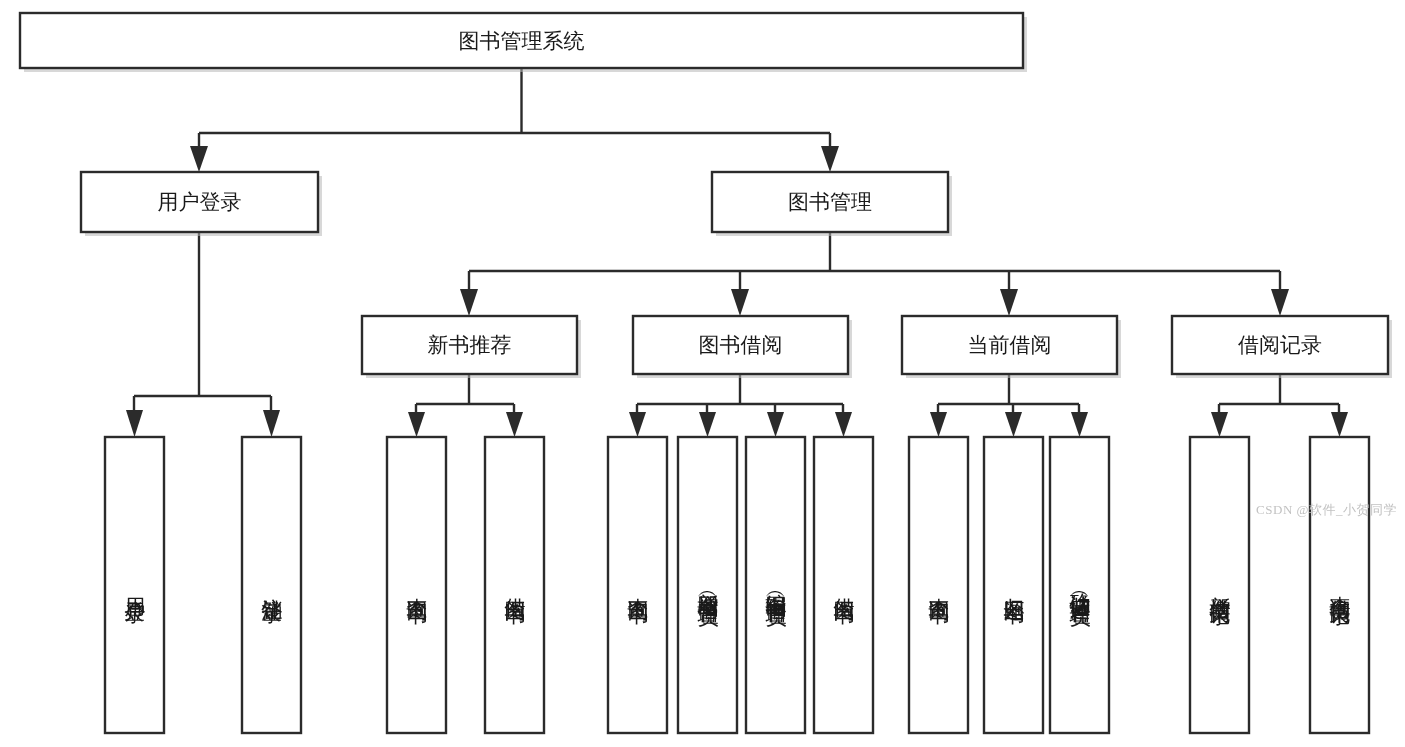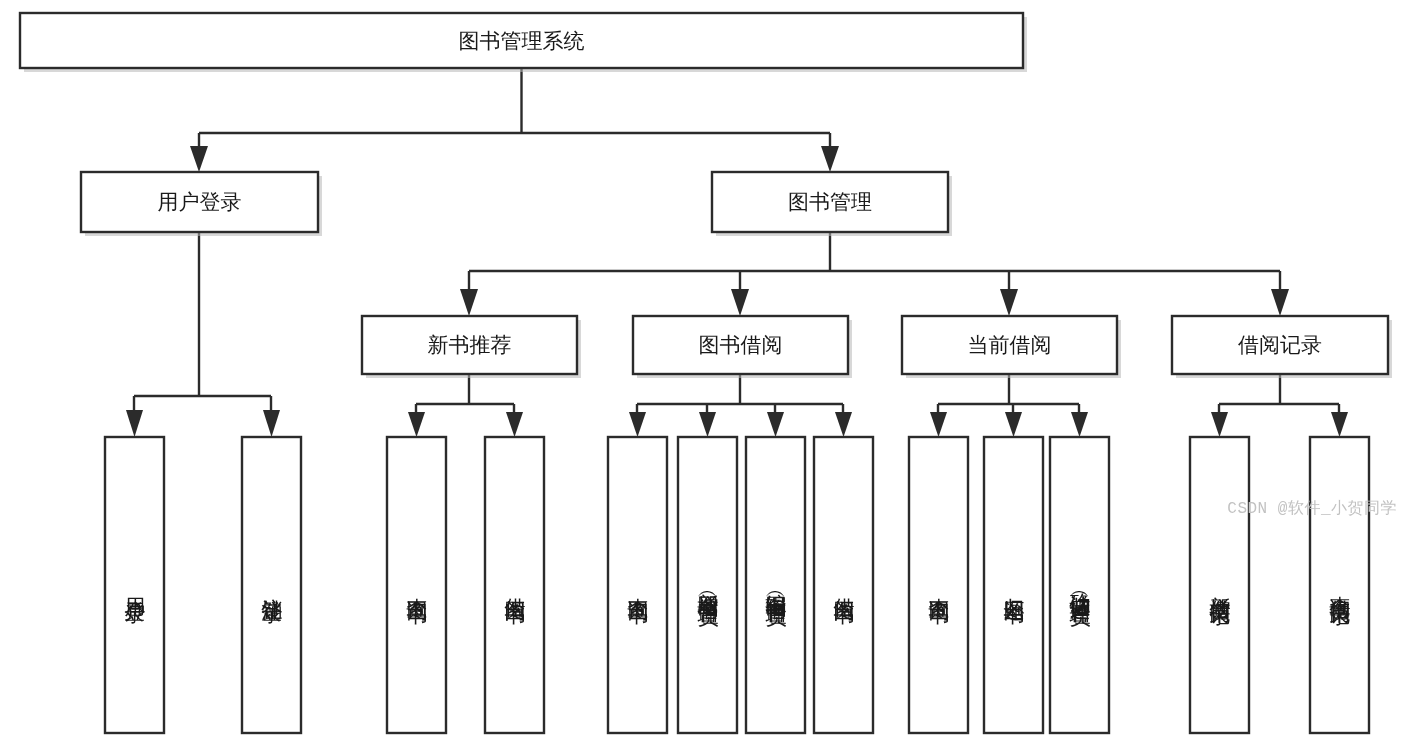--- a/index.html
+++ b/index.html
@@ -67,22 +67,22 @@
     align-items: center;
     justify-content: center;
     text-align: center;
     white-space: nowrap;
     pointer-events: none;
   }
   #watermark {
     position: absolute;
     right: 8px;
     bottom: 6px;
-    font-family: Liberation Mono, monospace;
-    font-size: 16px;
+    font-family: Liberation Serif, serif;
+    font-size: 13px;
     color: #c2c2c2;
     letter-spacing: 0.5px;
     white-space: nowrap;
   }
 </style>
 </head>
 <body>
 
 <div id="diagram-root">
 

